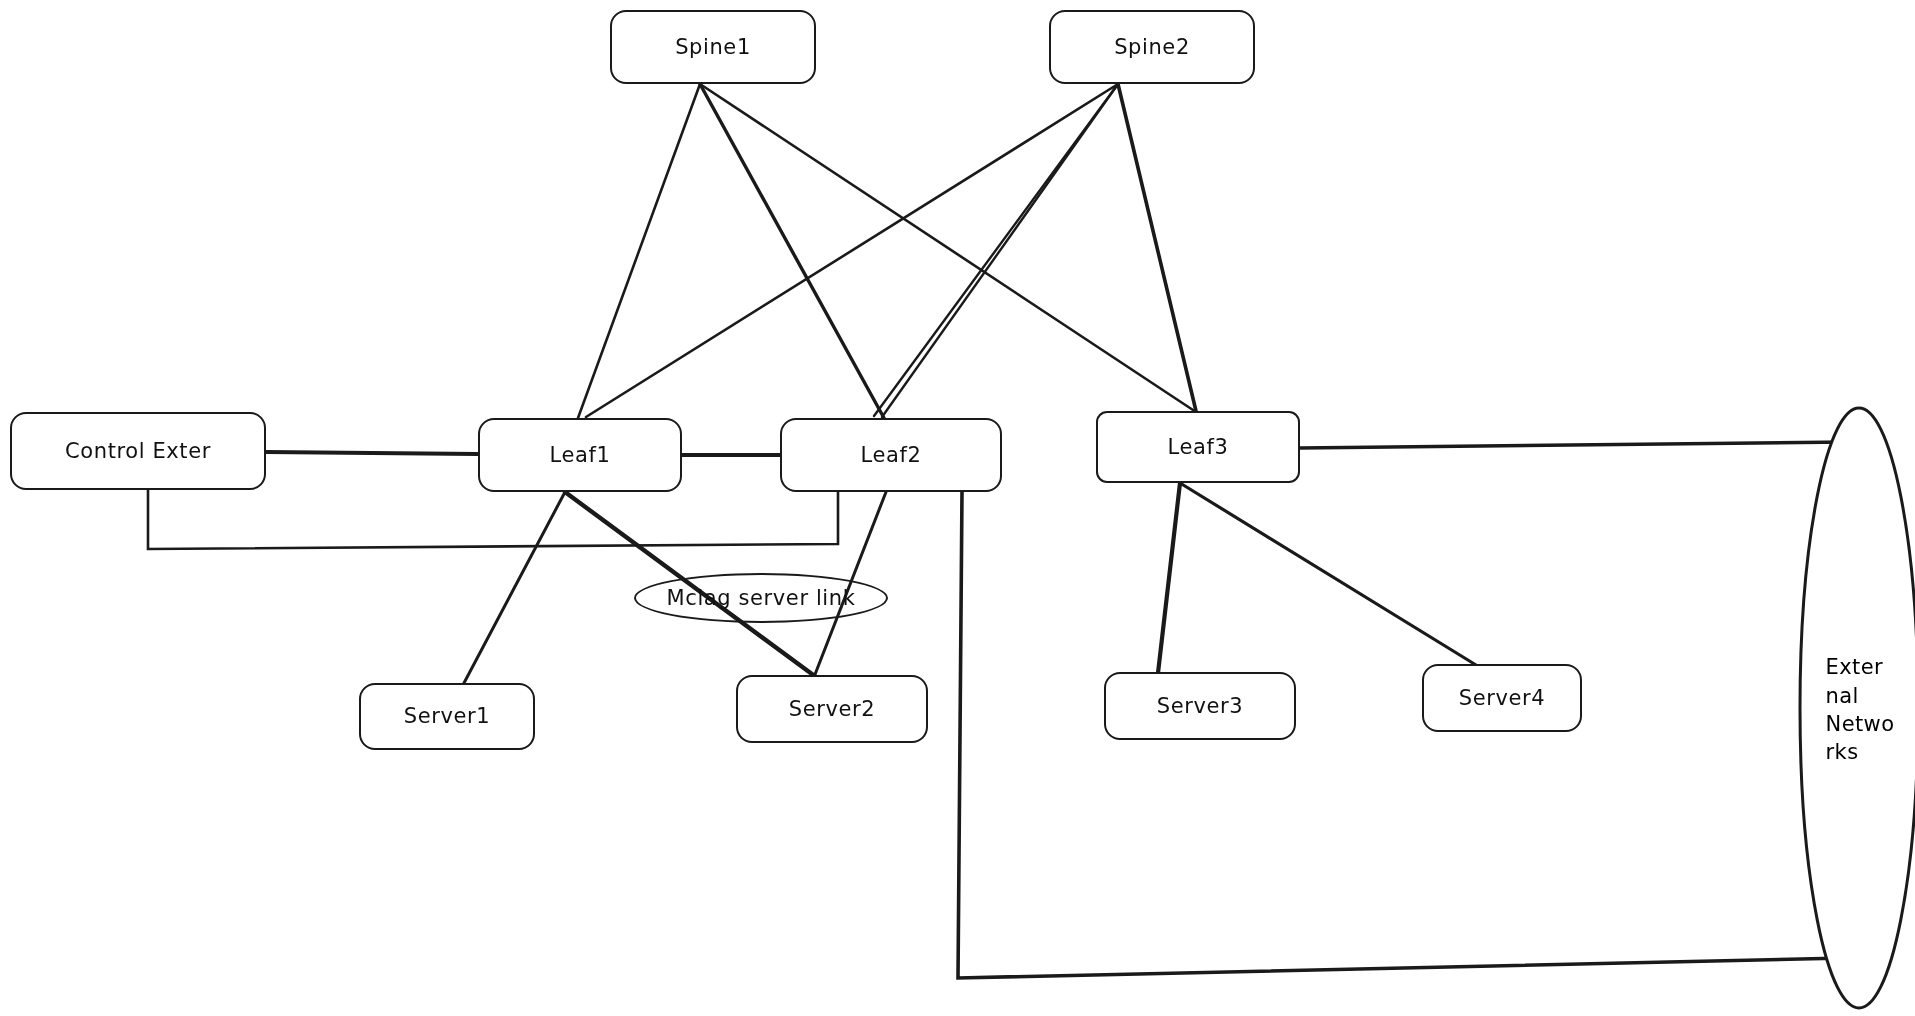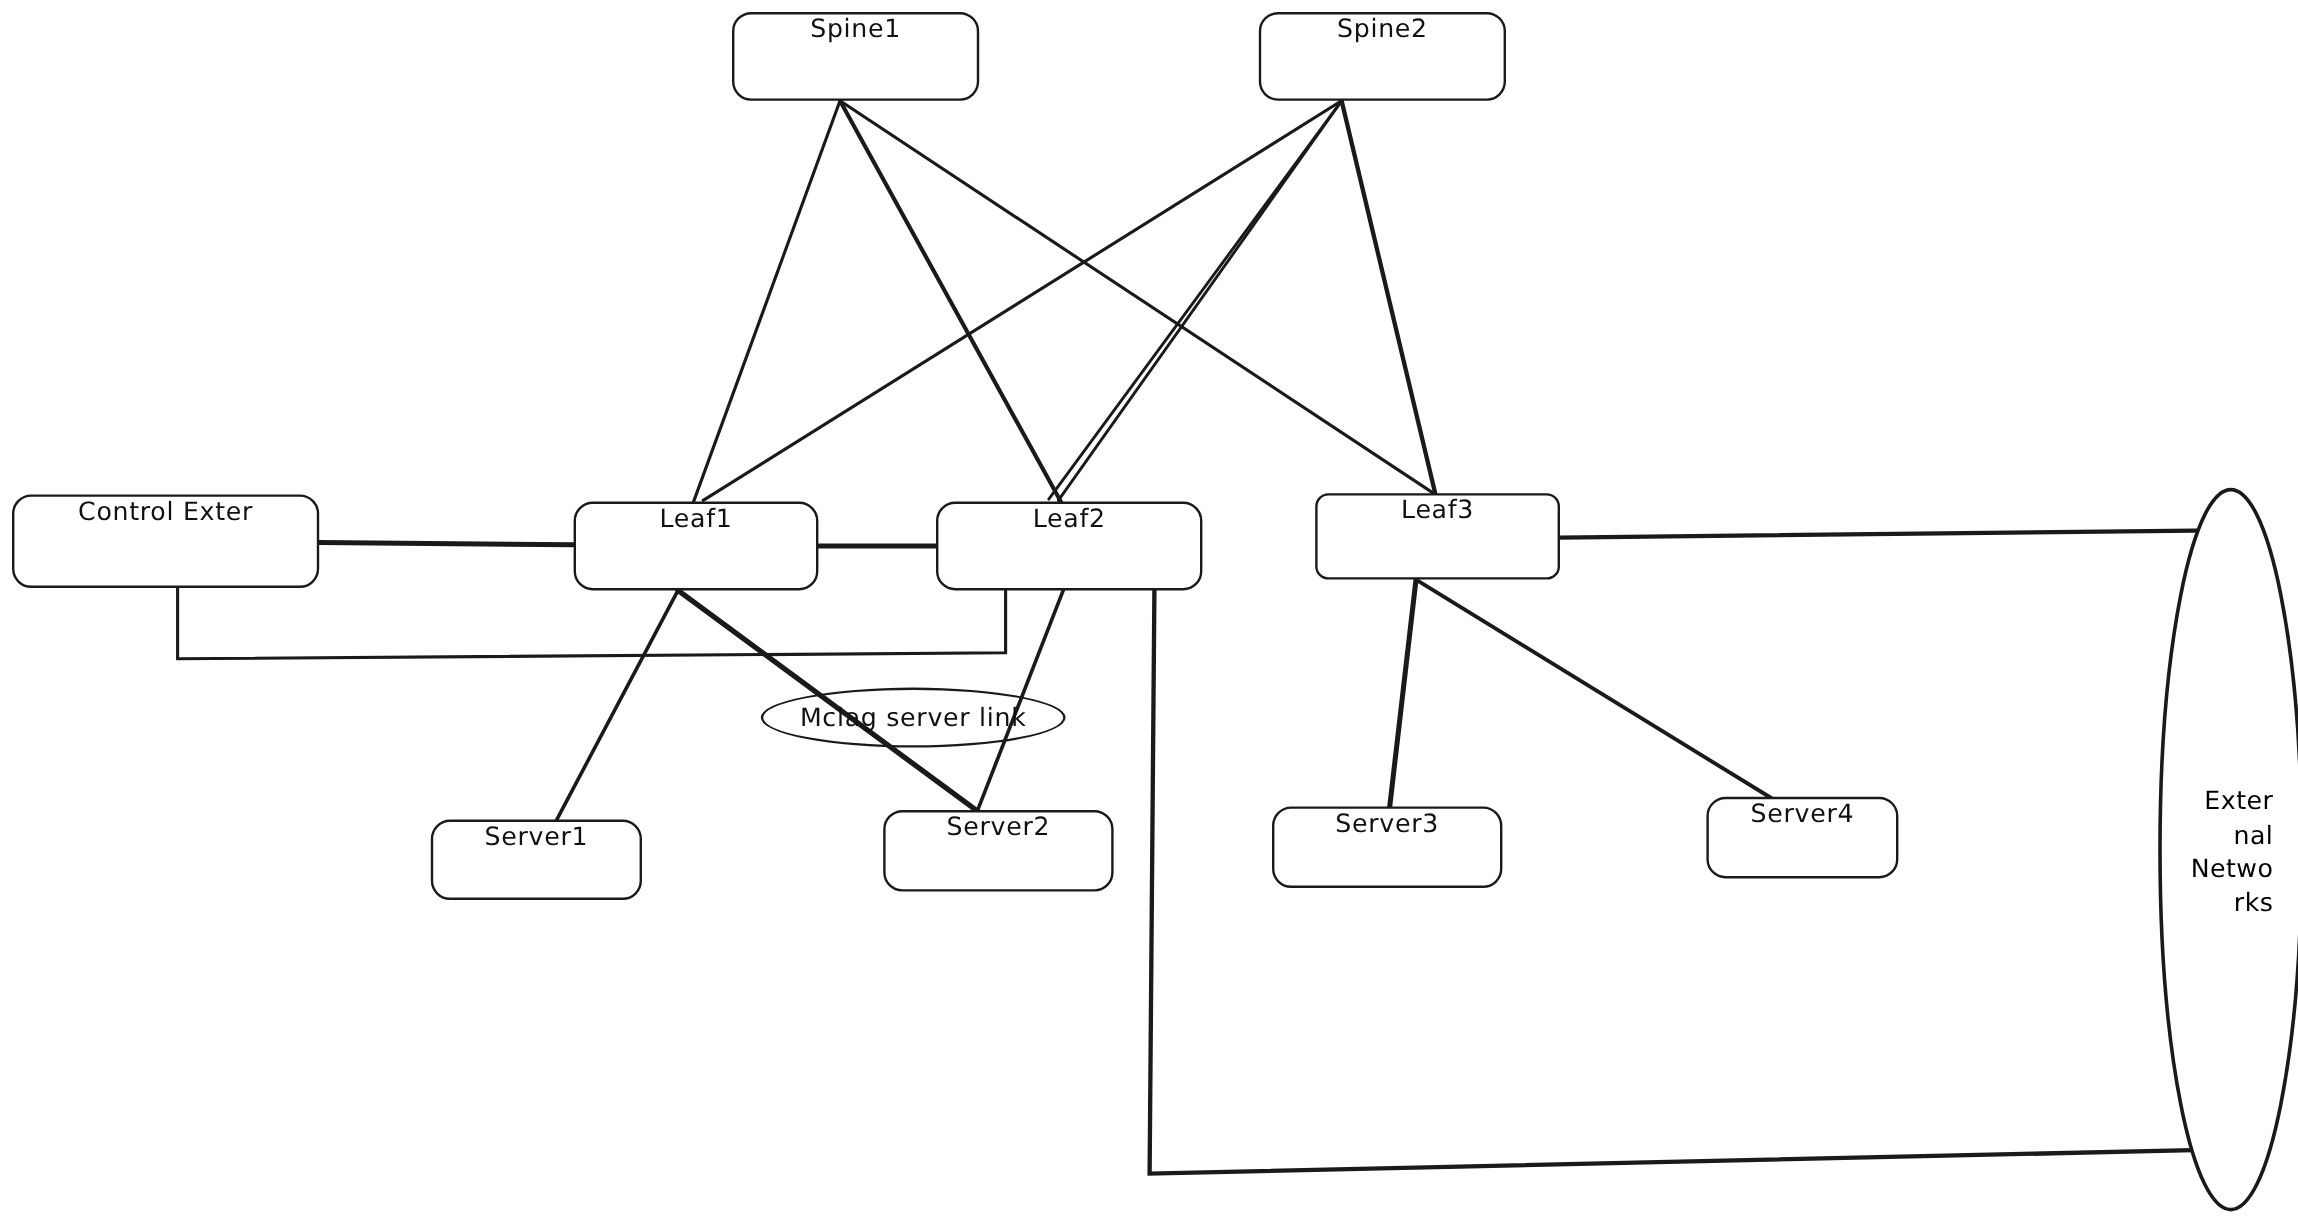--- a/index.html
+++ b/index.html
@@ -22,21 +22,21 @@
     width: 1915px;
     height: 1016px;
   }
   .node {
     position: absolute;
     box-sizing: border-box;
     border: 2.5px solid #1a1a1a;
     border-radius: 16px;
     background: #ffffff;
     display: flex;
-    align-items: flex-start;
+    align-items: center;
     justify-content: center;
     color: #111111;
     letter-spacing: 0.6px;
   }
   .node-label {
     font-size: 21px;
     line-height: 1.15;
     text-align: center;
     white-space: pre;
   }
@@ -52,21 +52,21 @@
     color: #111111;
   }
   .ellipse-label {
     font-size: 21px;
     text-align: center;
     letter-spacing: 0.6px;
     white-space: pre;
   }
   .cyl-label {
     font-size: 21px;
-    text-align: right;
+    text-align: left;
     line-height: 1.35;
     letter-spacing: 0.4px;
     white-space: pre-line;
   }
 </style>
 </head>
 <body>
 
 <div id="canvas">
 
@@ -127,21 +127,21 @@
   </div>
 
   <div class="node" style="left:359px; top:683px; width:176px; height:67px;">
     <span class="node-label">Server1</span>
   </div>
 
   <div class="node" style="left:736px; top:675px; width:192px; height:68px;">
     <span class="node-label">Server2</span>
   </div>
 
-  <div class="node" style="left:1060px; top:672px; width:192px; height:68px;">
+  <div class="node" style="left:1104px; top:672px; width:192px; height:68px;">
     <span class="node-label">Server3</span>
   </div>
 
   <div class="node" style="left:1422px; top:664px; width:160px; height:68px;">
     <span class="node-label">Server4</span>
   </div>
 
   <div class="ellipse-node" style="left:634px; top:573px; width:254px; height:50px;">
     <span class="ellipse-label">Mclag server link</span>
   </div>

